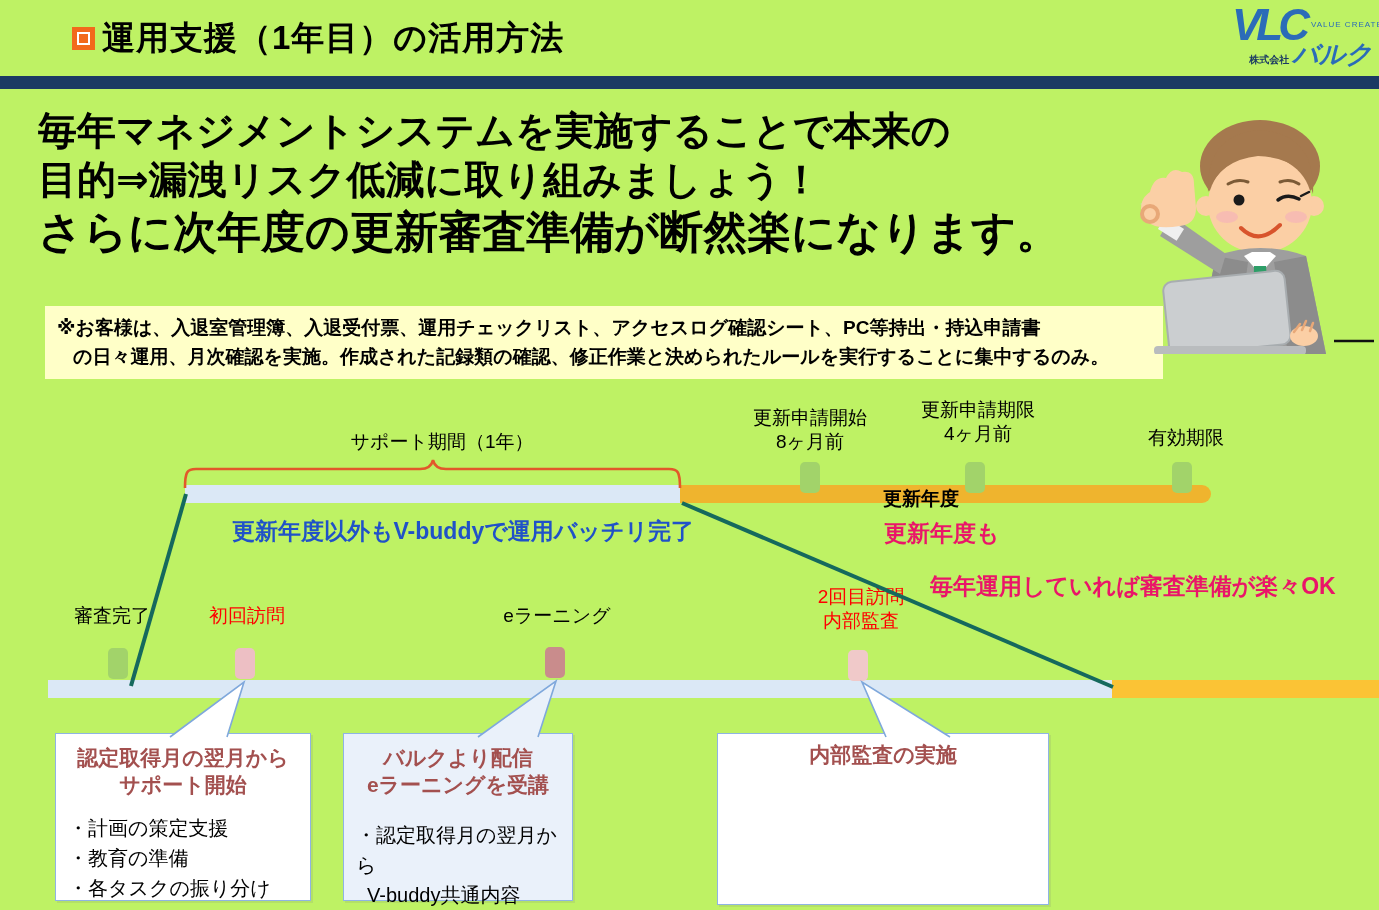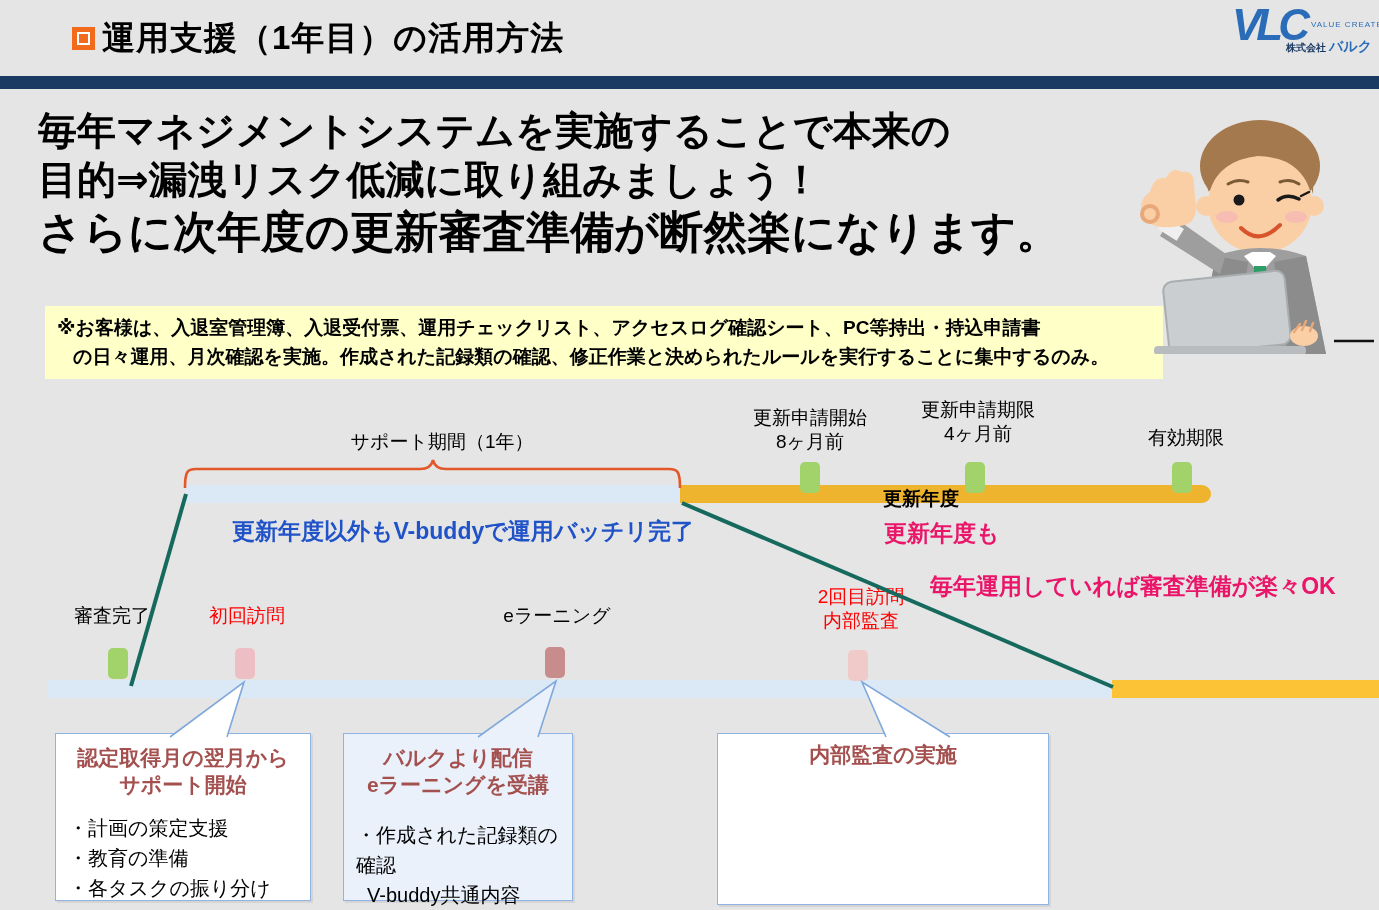--- a/index.html
+++ b/index.html
@@ -1,34 +1,34 @@
 <!DOCTYPE html>
 <html><head>
 <meta charset="utf-8">
 <style>
   html,body{margin:0;padding:0;background:#fff;}
-  #slide{position:relative;width:1379px;height:910px;background:#e5e5e5;overflow:hidden;
+  #slide{position:relative;width:1379px;height:910px;background:#bef264;overflow:hidden;
          font-family:"Liberation Sans","DejaVu Sans",sans-serif;color:#000;}
 
   
   .title-row{position:absolute;left:72px;top:16px;display:flex;align-items:center;gap:7px;}
   .bullet{width:13px;height:13px;border:5px solid #F26A1B;background:#fff;
           display:flex;align-items:center;justify-content:center;}
   .bullet-inner{width:9px;height:9px;background:#F26A1B;}
   .page-title{font-size:33px;font-weight:bold;letter-spacing:1px;}
   .navy-bar{position:absolute;left:0;top:76px;width:1379px;height:13px;background:#1B3A63;}
 
   .logo{position:absolute;left:1232px;top:6px;width:140px;}
   .logo-mark-row{display:flex;align-items:flex-end;}
   .logo-vlc{font-size:44px;line-height:0.85;font-weight:bold;font-style:italic;
             color:#2B6CB8;letter-spacing:-5px;}
   .logo-tagline{font-size:8px;color:#2B6CB8;letter-spacing:1px;margin-left:6px;margin-bottom:14px;white-space:nowrap;}
   .logo-company{text-align:right;margin-top:-6px;white-space:nowrap;}
   .logo-kk{font-size:10px;color:#1B3A63;font-weight:bold;margin-right:3px;text-align:center;}
-  .logo-name{font-size:14px;color:#2B6CB8;font-weight:bold;}
+  .logo-name{font-size:26px;color:#2B6CB8;font-weight:bold;font-style:italic;}
 
   
   .hero{position:absolute;left:38px;top:106px;width:1050px;text-align:left;
         font-weight:bold;line-height:1.26;}
   .hero-l1,.hero-l2{font-size:39px;}
   .hero-l3{font-size:44px;}
 
   
   .note{position:absolute;left:45px;top:306px;width:1118px;box-sizing:border-box;
         background:#FFFFC8;padding:8px 8px 8px 12px;font-size:19px;font-weight:bold;line-height:1.5;}
@@ -211,21 +211,21 @@
       <li>・各タスクの振り分け</li>
     </ul>
   </div>
 
   <div class="callout co-2">
     <div class="callout-title">
       <div>バルクより配信</div>
       <div>eラーニングを受講</div>
     </div>
     <ul class="callout-body">
-      <li>・作成された記録類の確認</li>
+      <li>・認定取得月の翌月から</li>
       <li class="indent">V-buddy共通内容</li>
     </ul>
   </div>
 
   <div class="callout co-3">
     <div class="callout-title">内部監査の実施</div>
   </div>
 
   <svg class="overlay" viewBox="0 0 1379 910">
 

